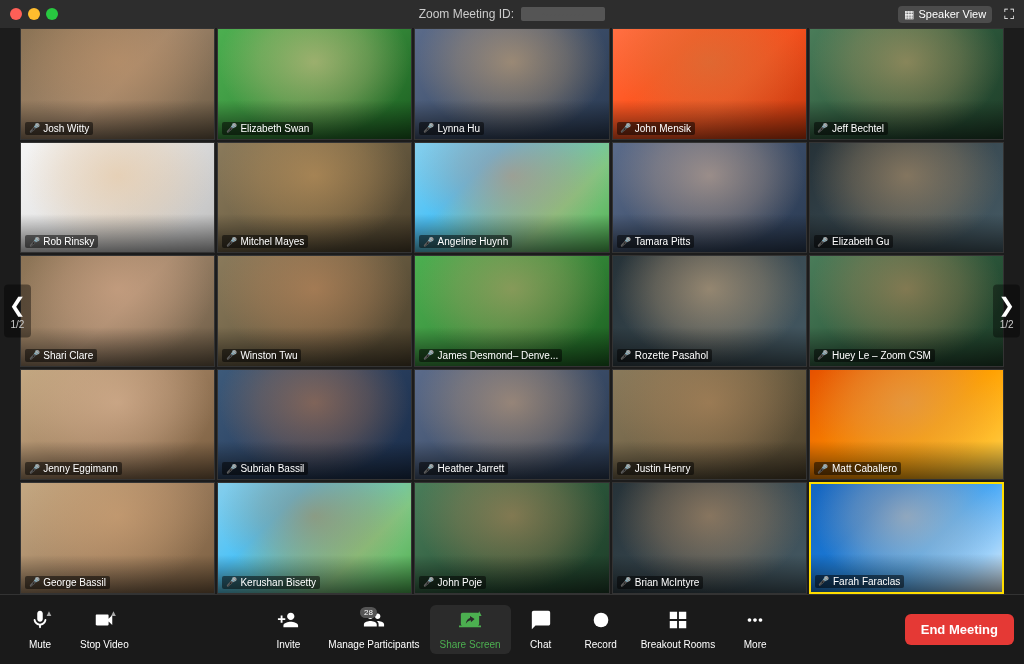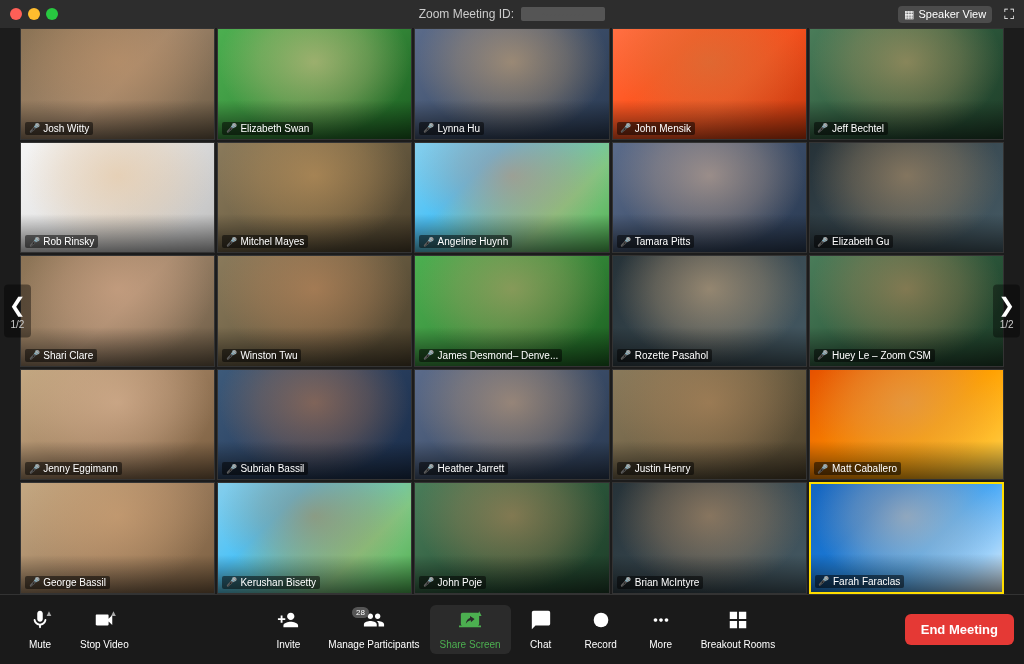--- a/index.html
+++ b/index.html
@@ -510,21 +510,21 @@
         </svg>
       </div>
       <span>Invite</span>
     </div>
 
     <div class="toolbar-item">
       <div class="icon-wrap">
         <svg class="icon-svg" viewBox="0 0 24 24" fill="white">
           <path d="M16 11c1.66 0 2.99-1.34 2.99-3S17.66 5 16 5c-1.66 0-3 1.34-3 3s1.34 3 3 3zm-8 0c1.66 0 2.99-1.34 2.99-3S9.66 5 8 5C6.34 5 5 6.34 5 8s1.34 3 3 3zm0 2c-2.33 0-7 1.17-7 3.5V19h14v-2.5c0-2.33-4.67-3.5-7-3.5zm8 0c-.29 0-.62.02-.97.05 1.16.84 1.97 1.97 1.97 3.45V19h6v-2.5c0-2.33-4.67-3.5-7-3.5z"></path>
         </svg>
-        <span class="badge" style="position:absolute;top:-2px;right:16px;background:#555;color:#fff;font-size:8px;border-radius:8px;padding:1px 4px;">28</span>
+        <span class="badge" style="position:absolute;top:-2px;right:8px;background:#555;color:#fff;font-size:8px;border-radius:8px;padding:1px 4px;">28</span>
       </div>
       <span>Manage Participants</span>
     </div>
 
 
     <div class="toolbar-item share-screen-item">
       <div class="icon-wrap">
         <svg class="icon-svg" viewBox="0 0 24 24" fill="#4caf50">
           <path d="M20 18c1.1 0 1.99-.9 1.99-2L22 6c0-1.1-.9-2-2-2H4c-1.1 0-2 .9-2 2v10c0 1.1.9 2 2 2H0v2h24v-2h-4zm-7-3.53v-2.19c-2.78.48-4.34 1.71-5.5 3.72.14-1.4.73-4.72 4.5-6.27V7.5l5 3.5-4 3.47z"></path>
         </svg>
@@ -547,32 +547,32 @@
         <svg class="icon-svg" viewBox="0 0 24 24" fill="white">
           <circle cx="12" cy="12" r="8"></circle>
         </svg>
       </div>
       <span>Record</span>
     </div>
 
     <div class="toolbar-item">
       <div class="icon-wrap">
         <svg class="icon-svg" viewBox="0 0 24 24" fill="white">
+          <path d="M3 3h8v8H3zm10 0h8v8h-8zM3 13h8v8H3zm10 0h8v8h-8z"></path>
+        </svg>
+      </div>
+      <span>Breakout Rooms</span>
+    </div>
+
+    <div class="toolbar-item">
+      <div class="icon-wrap">
+        <svg class="icon-svg" viewBox="0 0 24 24" fill="white">
           <path d="M6 10c-1.1 0-2 .9-2 2s.9 2 2 2 2-.9 2-2-.9-2-2-2zm12 0c-1.1 0-2 .9-2 2s.9 2 2 2 2-.9 2-2-.9-2-2-2zm-6 0c-1.1 0-2 .9-2 2s.9 2 2 2 2-.9 2-2-.9-2-2-2z"></path>
         </svg>
       </div>
       <span>More</span>
-    </div>
-
-    <div class="toolbar-item">
-      <div class="icon-wrap">
-        <svg class="icon-svg" viewBox="0 0 24 24" fill="white">
-          <path d="M3 3h8v8H3zm10 0h8v8h-8zM3 13h8v8H3zm10 0h8v8h-8z"></path>
-        </svg>
-      </div>
-      <span>Breakout Rooms</span>
     </div>
   </div>
 
   <div class="toolbar-right">
     <div class="end-meeting-btn">End Meeting</div>
   </div>
 </div>
 
 </body></html>

